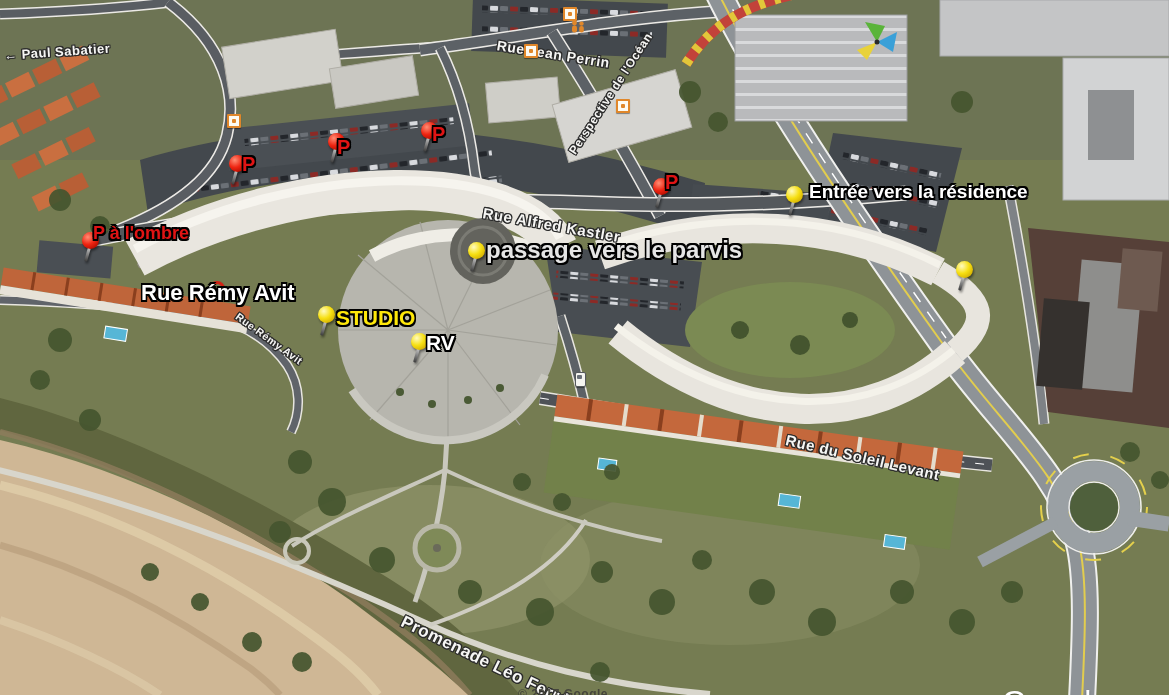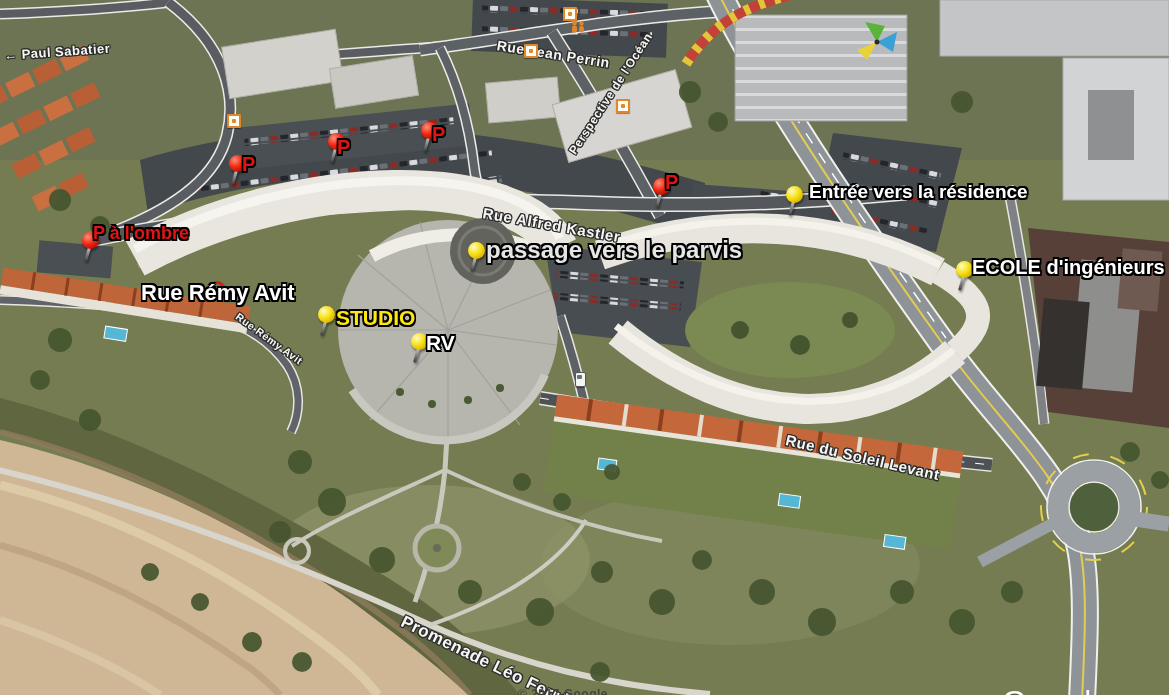--- a/index.html
+++ b/index.html
@@ -353,21 +353,20 @@
       <div class="map-label" style="left: 426px; top: 331px; font-size: 21px; color: #ffffff;">RV</div>
       <div class="pushpin pin-yellow" style="left: 781px; top: 186px;">
         <div class="pin-needle"></div>
         <div class="pin-head"></div>
       </div>
       <div class="map-label" style="left: 801px; top: 182px; font-size: 19px; color: rgb(255, 255, 255); margin-left: 8px;">Entrée vers la résidence</div>
       <div class="pushpin pin-yellow" style="left: 951px; top: 261px;">
         <div class="pin-needle"></div>
         <div class="pin-head"></div>
       </div>
-      <div class="map-label" style="left: 972px; top: 256px; font-size: 20px; color: rgb(255, 255, 255);">ECOLE d'ingénieurs</div>
       <div class="ring-marker" style="left: 209px; top: 281px;"></div>
       <div class="map-label" style="left: 141px; top: 281px; font-size: 22px; color: rgb(255, 255, 255);">Rue Rémy Avit</div>
       <div class="street-label" style="left: 4px; top: 48px; font-size: 13px; transform: rotate(-4deg);">← Paul Sabatier</div>
       <div class="street-label" style="left: 497px; top: 37px; font-size: 14px; transform: rotate(9deg);">Rue Jean Perrin</div>
       <div class="street-label" style="left: 572px; top: 146px; font-size: 12px; transform: rotate(-57deg);">Perspective de l'Océan</div>
       <div class="street-label" style="left: 483px; top: 204px; font-size: 15px; transform: rotate(10deg);">Rue Alfred Kastler</div>
       <div class="street-label" style="left: 237px; top: 309px; font-size: 10.5px; transform: rotate(36deg);">Rue Rémy Avit</div>
       <div class="street-label" style="left: 786px; top: 431px; font-size: 15px; transform: rotate(13deg);">Rue du Soleil Levant</div>
       <div class="street-label" style="left: 402px; top: 611px; font-size: 17px; transform: rotate(26deg);">Promenade Léo Ferré</div>
       <div class="poi-square" style="left: 563px; top: 7px;">

